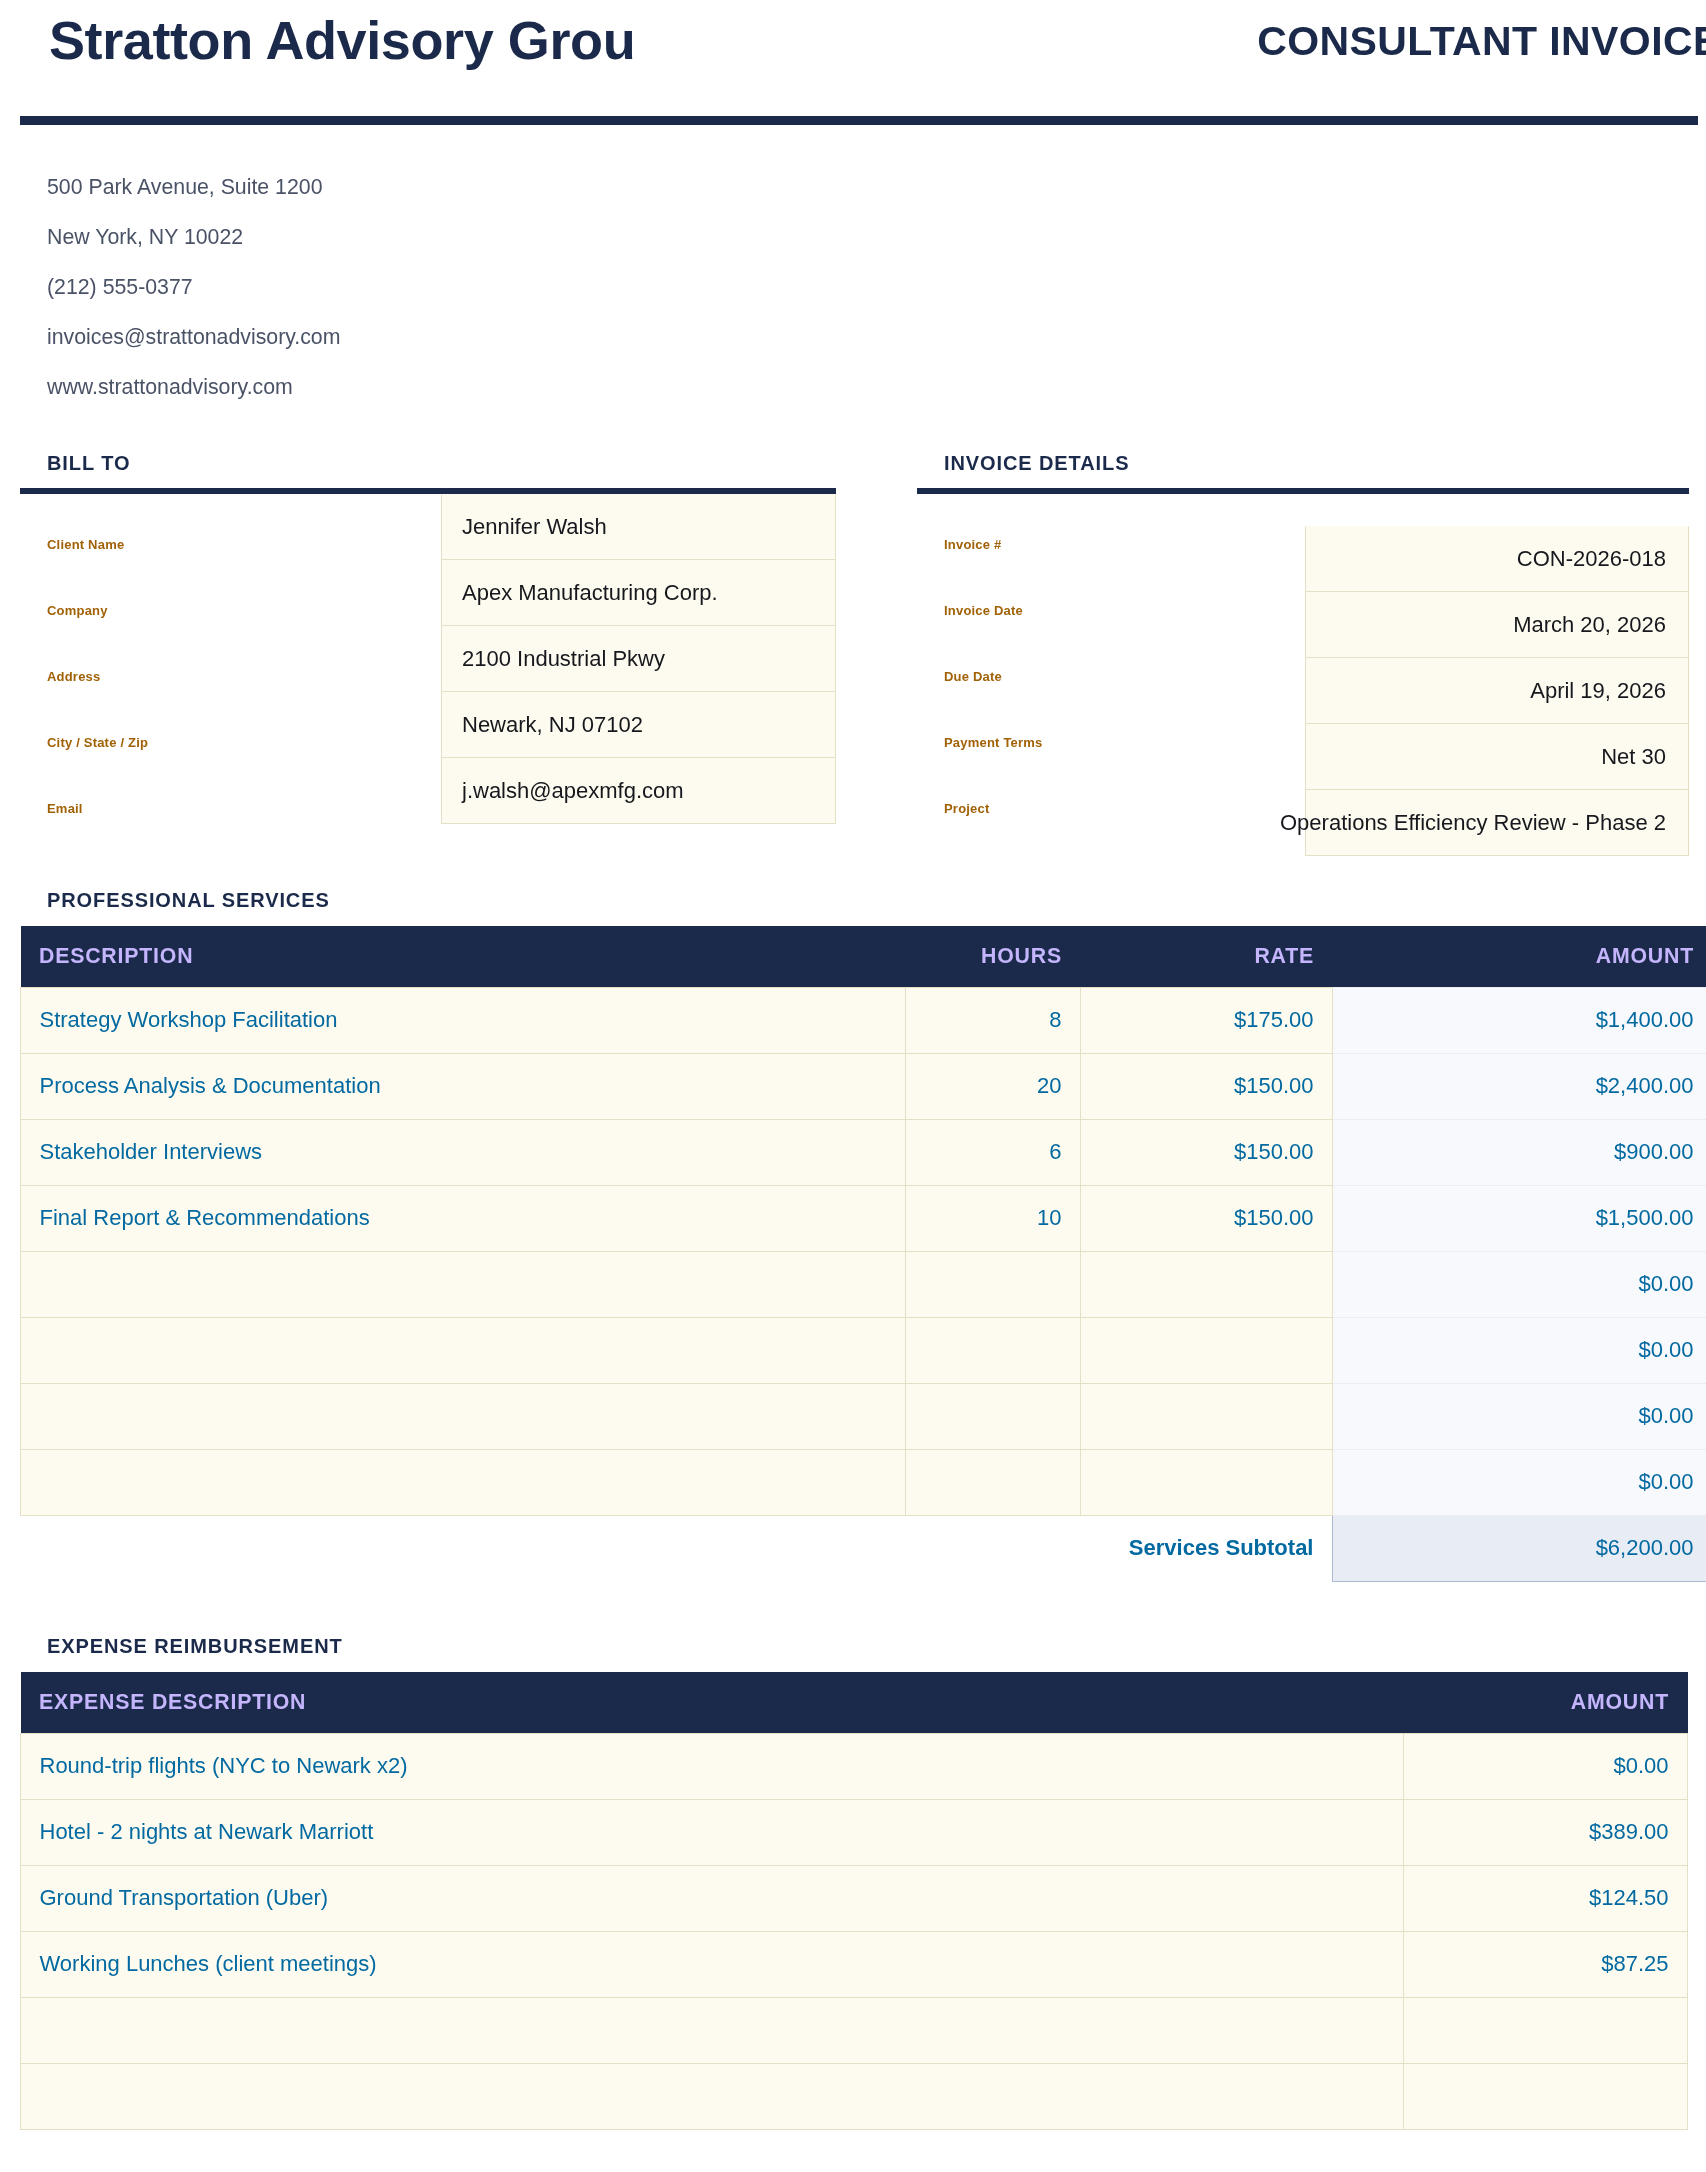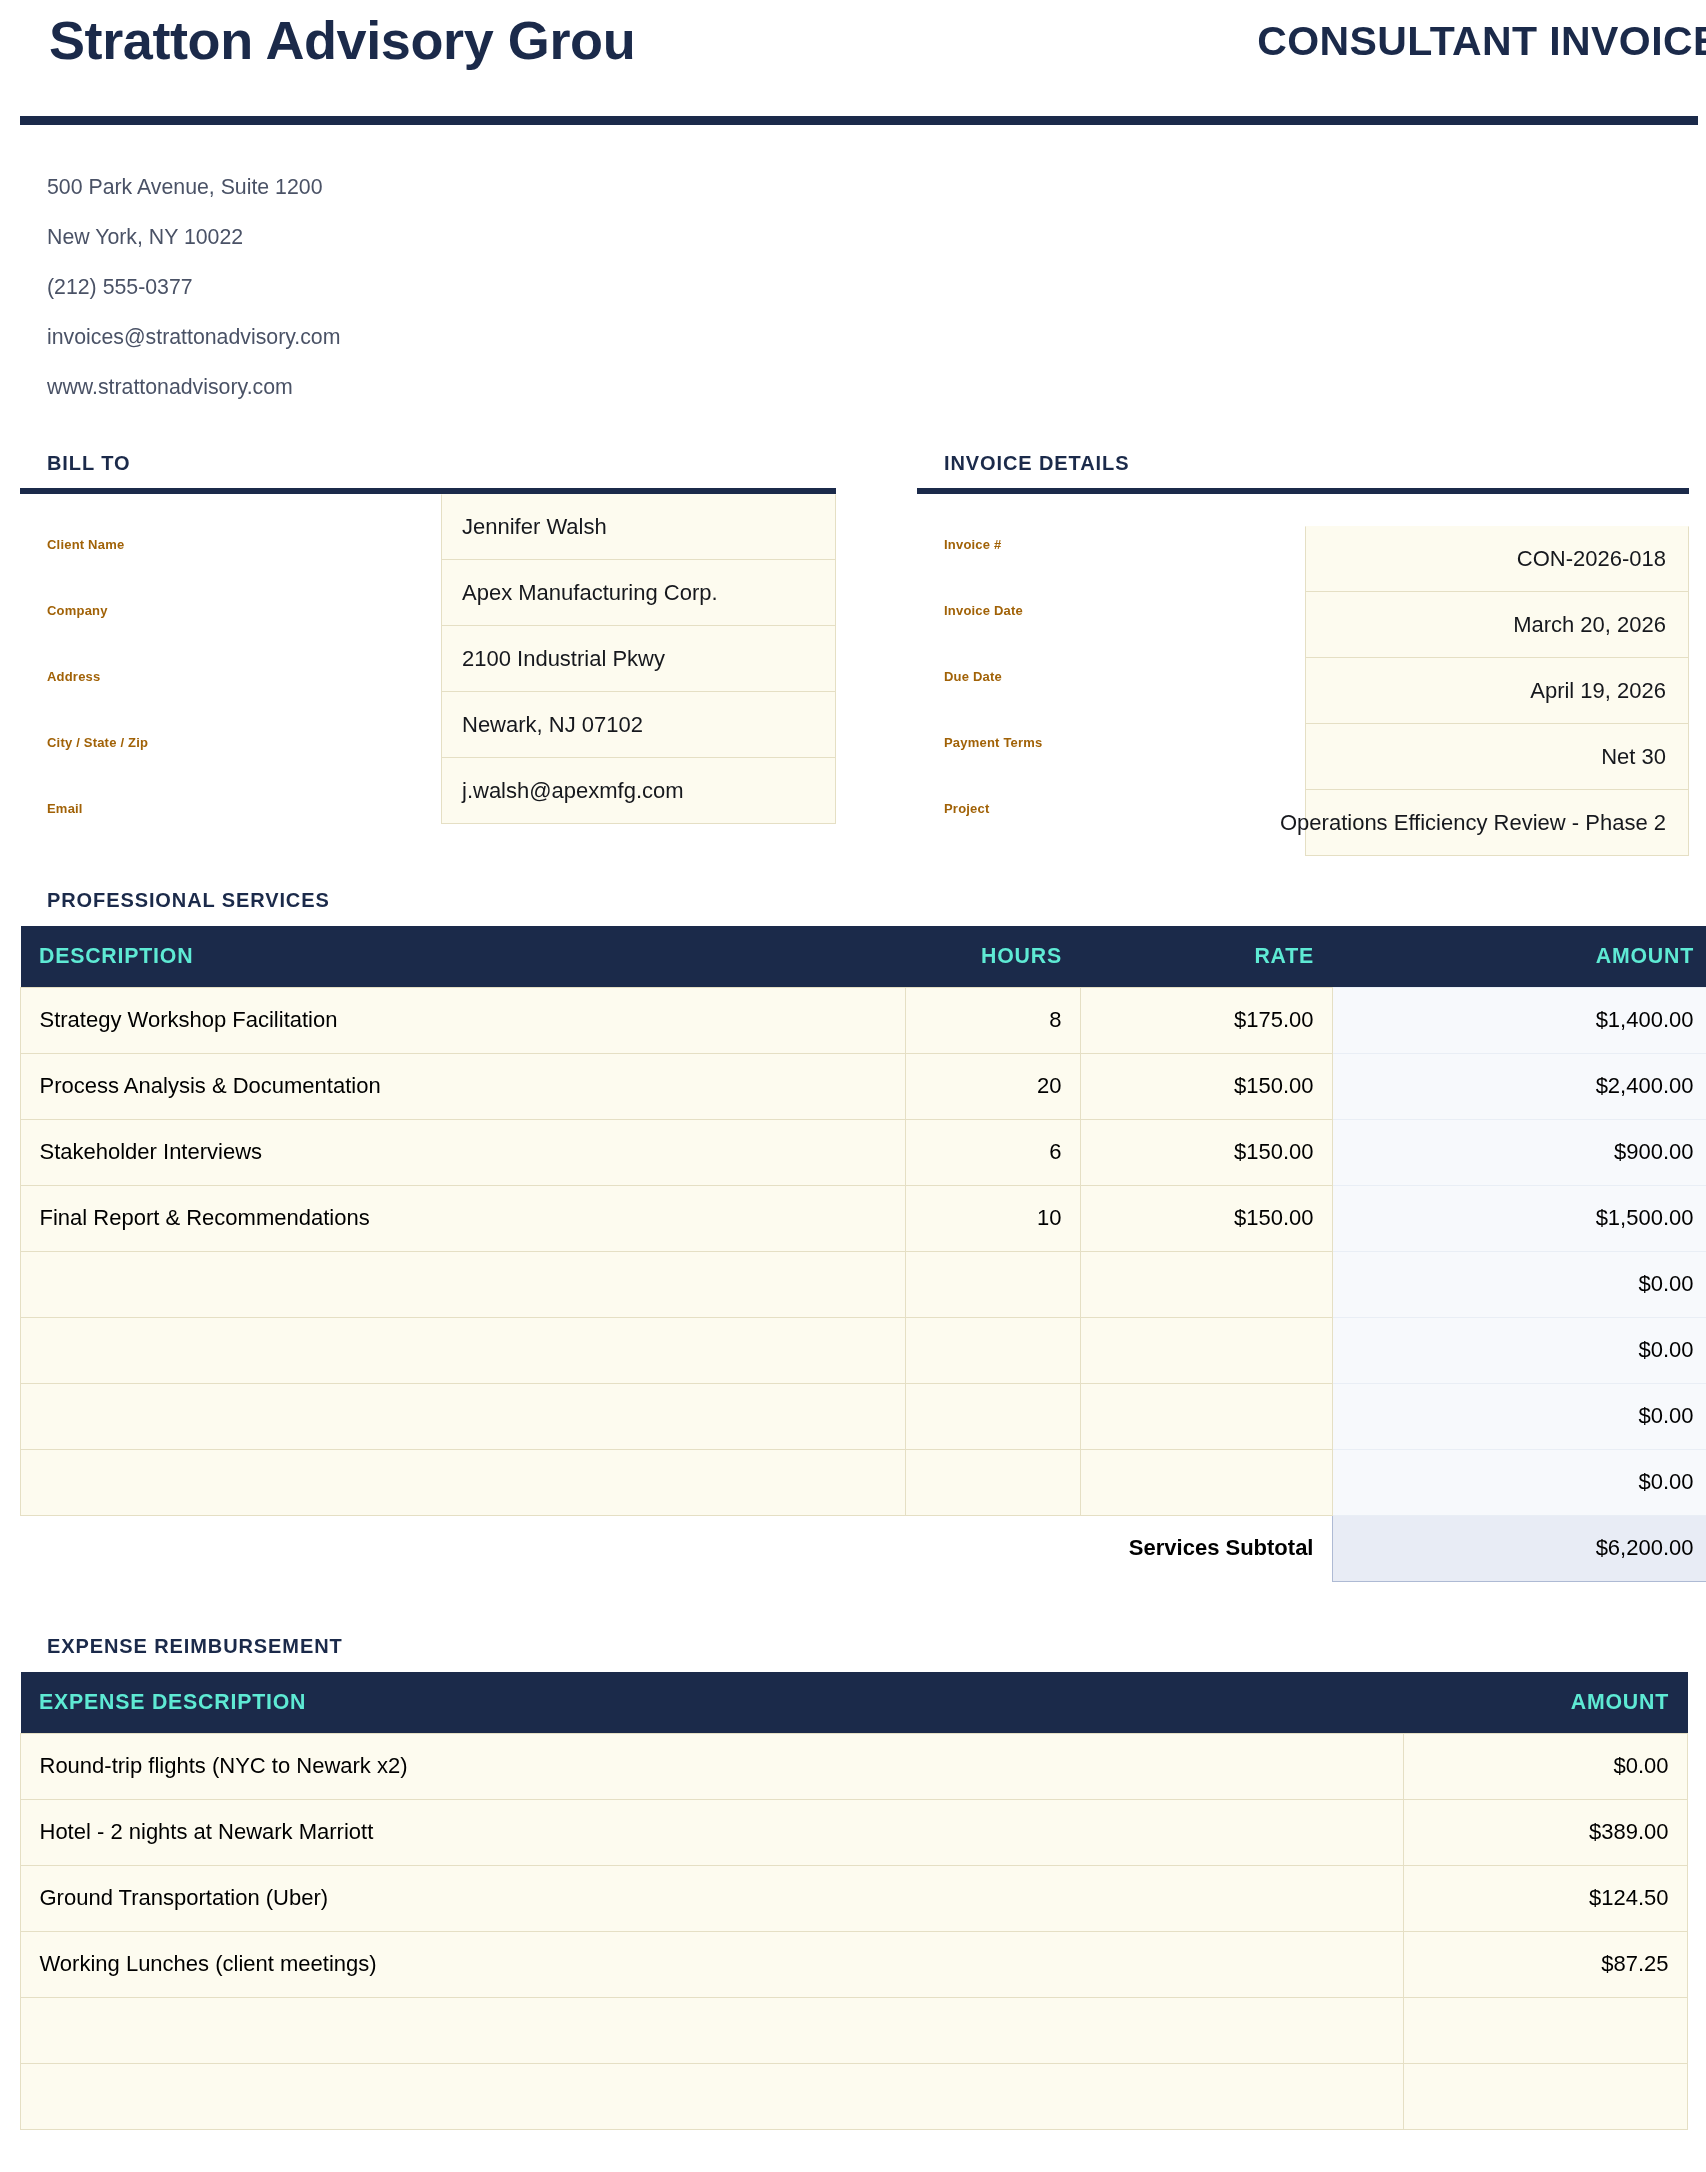--- a/index.html
+++ b/index.html
@@ -149,32 +149,32 @@
     margin-left: 27px;
     margin-bottom: 14.2px;
   }
 
   .tbl {
     border-collapse: collapse;
     table-layout: fixed;
   }
   .tbl thead th {
     background: #1b2a4a;
-    color: #5eead4;
+    color: #c4b5fd;
     font-size: 21.3px;
     font-weight: bold;
     letter-spacing: 0.8px;
     height: 61px;
     padding: 0 18.5px;
     vertical-align: middle;
   }
   .tbl tbody td {
     height: 66px;
     font-size: 22px;
-    color: #000000;
+    color: #0369a1;
     background: #fdfbef;
     border: 0.7px solid #e5dfc4;
     padding: 0 18.5px;
     vertical-align: middle;
     white-space: nowrap;
     overflow: hidden;
   }
   .t-left   { text-align: left; }
   .t-right  { text-align: right; }
   .amt-cell { background: #f7f9fc !important; border-color: #e9eef5 !important; }

